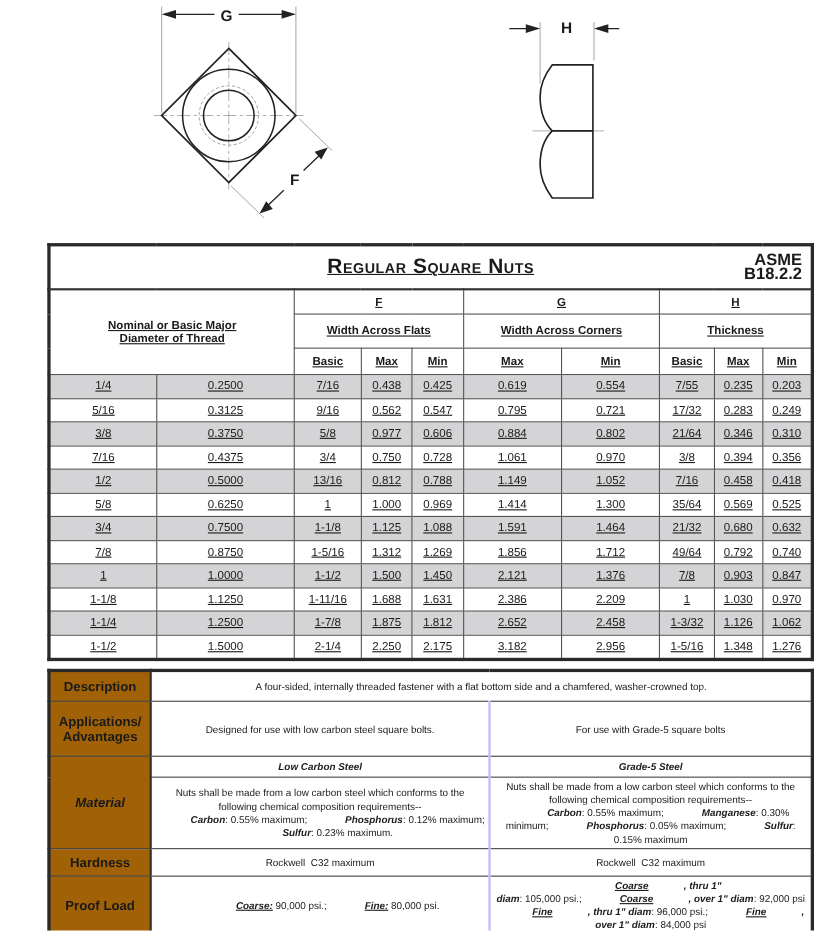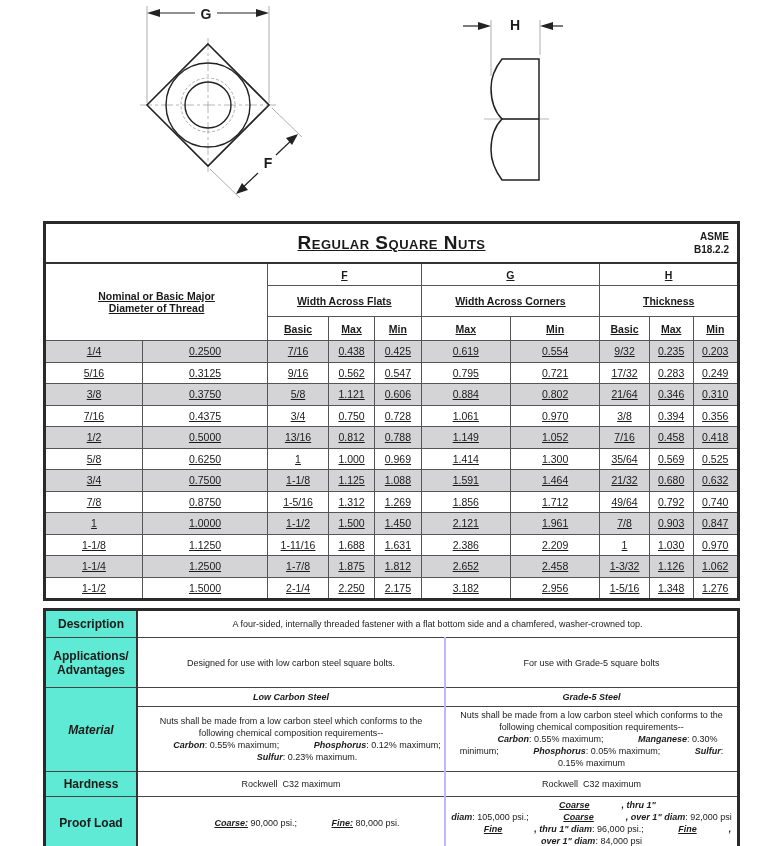--- a/index.html
+++ b/index.html
@@ -7,34 +7,34 @@
          font-family: "Liberation Sans", sans-serif; color: #1a1a1a; }
   .drawings { position: absolute; left: 0; top: 0; width: 761px; height: 215px; }
   .dim-label { font-family: "Liberation Sans", sans-serif; font-weight: bold; font-size: 14px; fill: #1a1a1a; }
 
   
   .dim-table { position: absolute; left: 43px; top: 221px; width: 697px;
                border-collapse: collapse; border: 3px solid #2a2a2a; font-size: 10.5px; text-decoration: underline; }
   .dim-table td, .dim-table th { border: 1px solid #555; text-align: center; padding: 0; }
   .dim-table .title-row td { height: 38px; position: relative; border-bottom: 2px solid #333; }
   .title-text { font-weight: bold; font-size: 15px; letter-spacing: 0.5px; font-variant: small-caps; font-size: 19px; }
-  .asme { position: absolute; right: 8px; top: 6px; text-align: right; font-weight: bold; font-size: 10px; line-height: 13px; }
+  .asme { position: absolute; right: 8px; top: 6px; text-align: right; font-weight: bold; font-size: 15px; line-height: 13px; }
   .dim-table th { font-weight: bold; font-size: 10.5px; }
   .dim-table .h-letter th { height: 21px; }
   .dim-table .h-name th { height: 30px; }
   .dim-table .h-sub th { height: 23px; }
   .dim-table tbody td { height: 20.5px; font-size: 10.5px; }
   .dim-table tbody tr:nth-child(odd) td { background: #d4d4d6; }
   .dim-table tbody tr:nth-child(even) td { background: #ffffff; }
 
   
   .spec-table { position: absolute; left: 43px; top: 608px; width: 697px;
                 border-collapse: collapse; border: 3px solid #2a2a2a; font-family: "Liberation Sans", sans-serif; }
   .spec-table td { border: 1px solid #444; text-align: center; font-size: 9px; padding: 2px 3px; line-height: 12px; }
-  .spec-table td.label { background: #5eead4; font-weight: bold; font-size: 12px; width: 84px; line-height: 14px; border-right: 2px solid #333; }
+  .spec-table td.label { background: #a16207; font-weight: bold; font-size: 12px; width: 84px; line-height: 14px; border-right: 2px solid #333; }
   .spec-table td.split-left { border-right: 2px solid #c4b5fd; }
   .spec-table .row-desc td { height: 22px; }
   .spec-table .row-app td { height: 45px; }
   .spec-table .row-mat-head td { height: 14px; font-weight: bold; font-style: italic; }
   .spec-table .row-mat-body td { height: 50px; }
   .spec-table .row-hard td { height: 20px; }
   .spec-table .row-proof td { height: 30px; }
   .spec-table .row-plating td { height: 22px; }
   .bi { font-weight: bold; font-style: italic; margin-left: 32px; }
   .u { text-decoration: underline; }
@@ -124,41 +124,41 @@
   </thead>
   <tbody id="dim-body">
       <tr>
         <td>1/4</td>
         <td>0.2500</td>
         <td>7/16</td>
         <td>0.438</td>
         <td>0.425</td>
         <td>0.619</td>
         <td>0.554</td>
-        <td>9/32</td>
+        <td>7/55</td>
         <td>0.235</td>
         <td>0.203</td>
       </tr>
       <tr>
         <td>5/16</td>
         <td>0.3125</td>
         <td>9/16</td>
         <td>0.562</td>
         <td>0.547</td>
         <td>0.795</td>
         <td>0.721</td>
         <td>17/32</td>
         <td>0.283</td>
         <td>0.249</td>
       </tr>
       <tr>
         <td>3/8</td>
         <td>0.3750</td>
         <td>5/8</td>
-        <td>1.121</td>
+        <td>0.977</td>
         <td>0.606</td>
         <td>0.884</td>
         <td>0.802</td>
         <td>21/64</td>
         <td>0.346</td>
         <td>0.310</td>
       </tr>
       <tr>
         <td>7/16</td>
         <td>0.4375</td>
@@ -219,21 +219,21 @@
         <td>0.792</td>
         <td>0.740</td>
       </tr>
       <tr>
         <td>1</td>
         <td>1.0000</td>
         <td>1-1/2</td>
         <td>1.500</td>
         <td>1.450</td>
         <td>2.121</td>
-        <td>1.961</td>
+        <td>1.376</td>
         <td>7/8</td>
         <td>0.903</td>
         <td>0.847</td>
       </tr>
       <tr>
         <td>1-1/8</td>
         <td>1.1250</td>
         <td>1-11/16</td>
         <td>1.688</td>
         <td>1.631</td>

